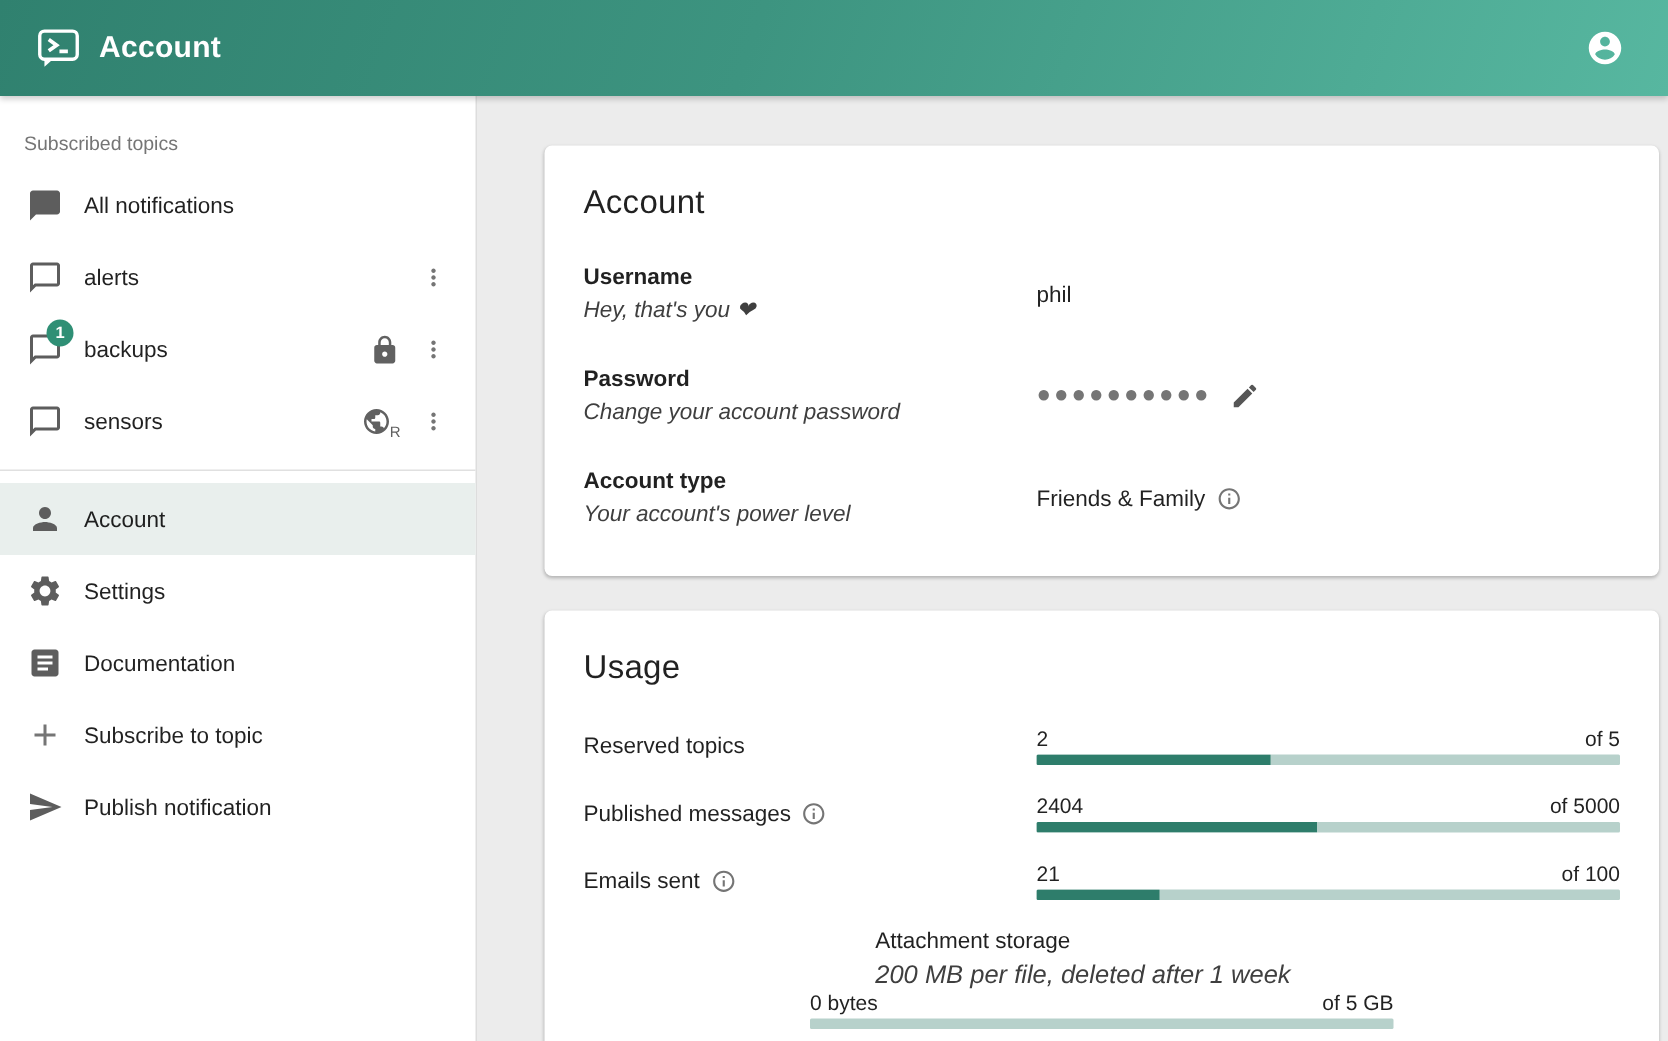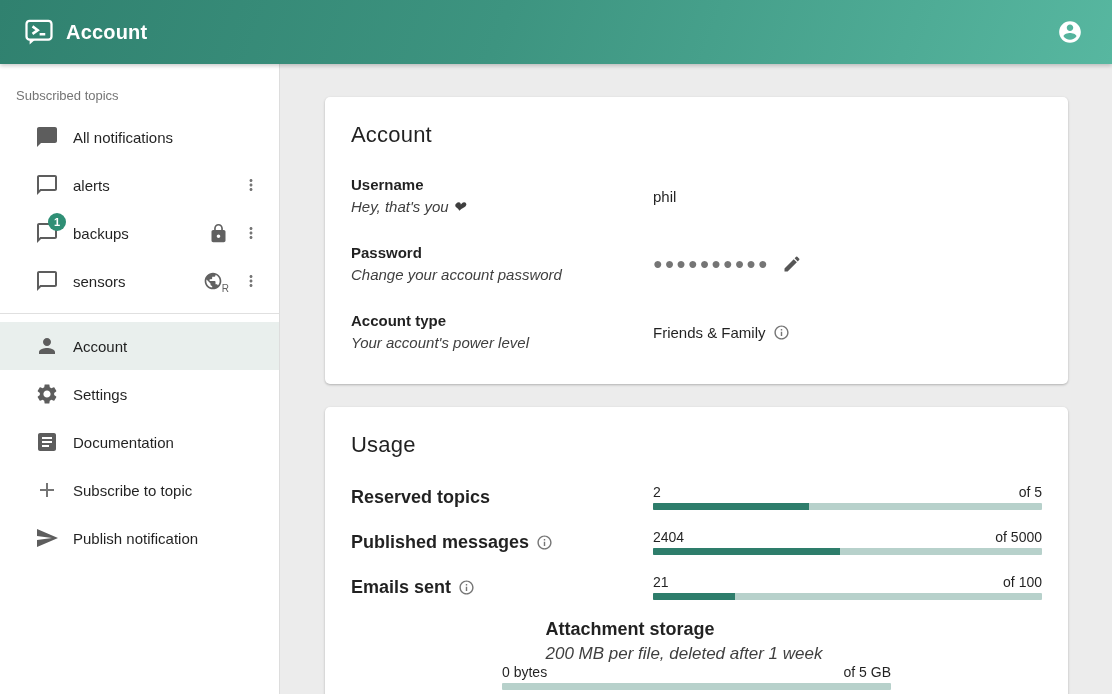--- a/index.html
+++ b/index.html
@@ -9,26 +9,26 @@
   .appbar { height:64px; display:flex; align-items:center; padding:0 22px 0 24px;
     background:linear-gradient(110deg,#30816f 0%,#3d9480 45%,#57b7a0 100%); color:#fff;
     box-shadow:0 2px 4px rgba(0,0,0,.2); position:relative; z-index:5; }
   .appbar .logo { width:30px; height:30px; margin-right:12px; display:flex; align-items:center; }
   .appbar .title { font-size:20px; font-weight:bold; letter-spacing:.2px; }
   .appbar .spacer { flex:1; }
   .avatar-btn { background:none; border:none; cursor:pointer; width:40px; height:40px; display:flex; align-items:center; justify-content:center; }
 
   
   .shell { display:flex; height:630px; }
-  .sidebar { width:280px; background:#fff; border-right:1px solid #ddd; flex-shrink:0; padding-top:10px; }
+  .sidebar { width:318px; background:#fff; border-right:1px solid #ddd; flex-shrink:0; padding-top:10px; }
   .main { flex:1; overflow:hidden; padding:33px 44px 0 45px; }
 
   
   .section-label { font-size:13px; color:#757575; padding:14px 16px 10px 16px; }
-  .nav-item { height:48px; display:flex; align-items:center; padding:0 14px 0 35px; cursor:pointer; position:relative; }
+  .nav-item { height:48px; display:flex; align-items:center; padding:0 14px 0 18px; cursor:pointer; position:relative; }
   .nav-item.selected { background:#e9efed; }
   .nav-item .licon { width:24px; height:24px; margin-right:14px; flex-shrink:0; position:relative; color:#5f5f5f; }
   .nav-item .label { font-size:15px; color:rgba(0,0,0,.87); flex:1; white-space:nowrap; }
   .nav-item .right-icons { display:flex; align-items:center; gap:8px; }
   .badge { position:absolute; top:-8px; left:13px; min-width:18px; height:18px; border-radius:9px;
     background:#2f8f75; color:#fff; font-size:11px; font-weight:bold; display:flex; align-items:center; justify-content:center; padding:0 4px; }
   .divider { border-top:1px solid #e0e0e0; margin:8px 0; }
   .kebab-btn { background:none; border:none; cursor:pointer; width:28px; height:28px; display:flex; align-items:center; justify-content:center; color:#757575; }
   .globe-wrap { display:flex; align-items:flex-end; color:#616161; }
   .globe-sub { font-size:10px; color:#616161; margin-left:-1px; margin-bottom:-3px; }
@@ -45,21 +45,21 @@
   .col-label .sub { font-size:15px; font-style:italic; color:#3f3f3f; line-height:22px; }
   .col-value { font-size:15px; display:flex; align-items:center; }
   .dots { color:#757575; font-size:16px; letter-spacing:2px; line-height:1; }
   .edit-btn { background:none; border:none; cursor:pointer; margin-left:12px; color:#565656; display:flex; align-items:center; }
   .info-icon { color:#757575; margin-left:7px; display:inline-flex; vertical-align:-3px; }
 
   
   .meter-row { display:flex; align-items:center; margin-bottom:19px; }
   .meter-row:last-child { margin-bottom:0;flex-direction:column; }
   .meter-label { width:302px; flex-shrink:0; }
-  .meter-label .lbl { font-size:18px; font-weight:bold; display:flex; align-items:center; }
+  .meter-label .lbl { font-size:15px; font-weight:normal; display:flex; align-items:center; }
   .meter-label .sub { font-size:17px; font-style:italic; color:#3f3f3f; margin-top:4px; }
   .meter { width:389px; }
   .meter-nums { display:flex; justify-content:space-between; font-size:14px; margin-bottom:3px; }
   .bar { height:7px; background:#b7d1cb; border-radius:1px; overflow:hidden; }
   .bar .fill { height:100%; background:#2e7d6b; }
 
   svg { display:block; }
 </style>
 </head>
 <body>

